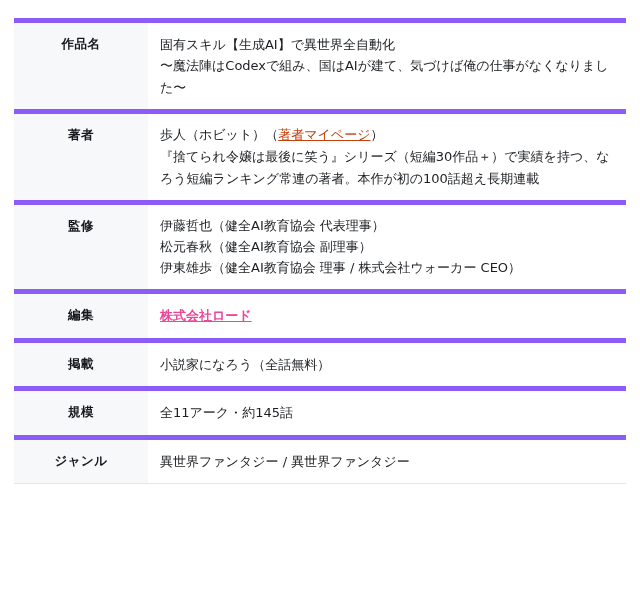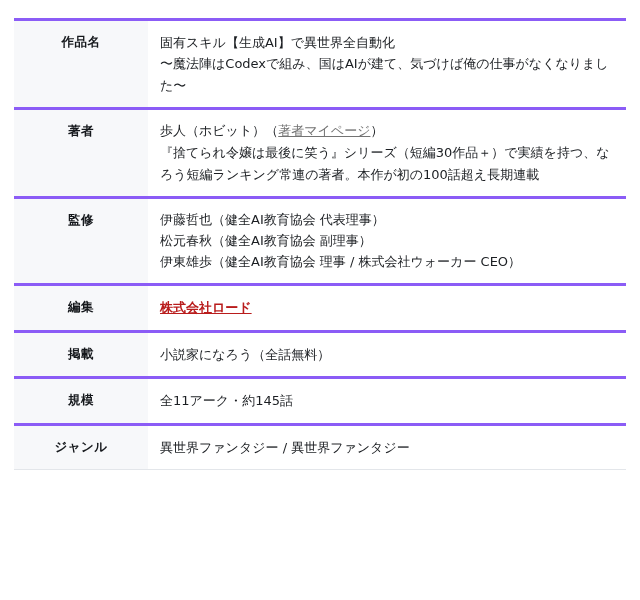--- a/index.html
+++ b/index.html
@@ -18,21 +18,21 @@
   .sheet {
     padding: 18px 14px 0 14px;
     box-sizing: border-box;
   }
   table.info {
     width: 612px;
     border-collapse: collapse;
     table-layout: fixed;
   }
   table.info tr {
-    border-top: 3px solid #8b5cf6;
+    border-top: 5px solid #8b5cf6;
     border-bottom: 1px solid #e3e6ea;
   }
   table.info td {
     vertical-align: top;
     padding: 11px 12px 11px 12px;
     border: none;
   }
   td.label {
     width: 110px;
     background: #f7f8fa;
@@ -45,26 +45,26 @@
   }
   td.value {
     background: #ffffff;
     font-size: 13px;
     color: #1b1e22;
     word-break: break-all;
   }
   .row-line { display: block; }
   .bold { font-weight: normal; }
   .link {
-    color: #737373;
+    color: #c2410c;
     text-decoration: underline;
     cursor: pointer;
   }
   .link-strong {
-    color: #b91c1c;
+    color: #ec4899;
     text-decoration: underline;
     font-weight: bold;
     cursor: pointer;
   }
   .paren-note { font-weight: normal; }
   .tight { line-height: 1.6; }
 </style>
 </head>
 <body>
 

